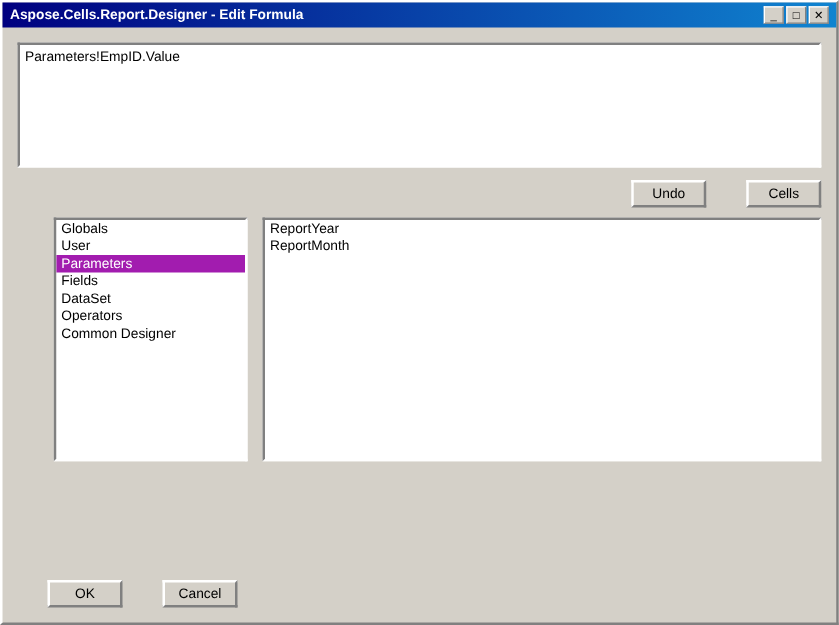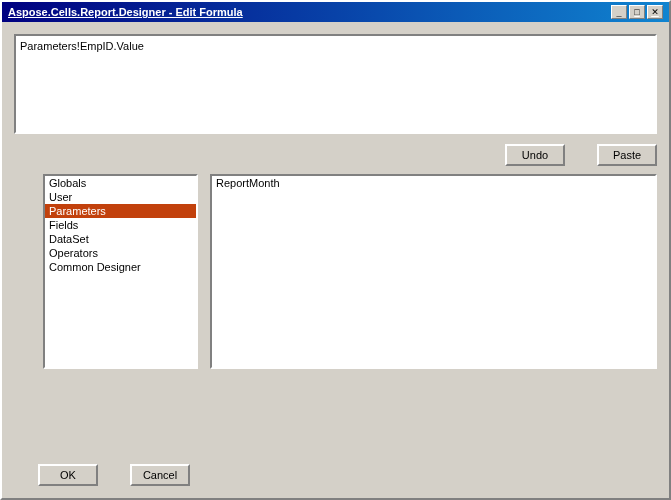--- a/index.html
+++ b/index.html
@@ -29,21 +29,20 @@
 
     .title-bar {
       background: linear-gradient(to right, #000080, #1084d0);
       color: white;
       padding: 3px 6px;
       display: flex;
       justify-content: space-between;
       align-items: center;
       height: 20px;
       user-select: none;
-      text-decoration: underline;
     }
 
     .title-bar-text {
       font-size: 11px;
       font-weight: bold;
       color: white;
     }
 
     .title-bar-controls {
       display: flex;
@@ -147,21 +146,21 @@
     }
 
     .list-item {
       padding: 1px 4px;
       cursor: pointer;
       white-space: nowrap;
       color: black;
     }
 
     .list-item.selected {
-      background: #c2410c;
+      background: #a21caf;
       color: white;
     }
 
     .bottom-btn-row {
       display: flex;
       gap: 8px;
       margin-top: 4px;
     }
   </style>
 </head>
@@ -175,34 +174,35 @@
       <div class="title-btn">□</div>
       <div class="title-btn">✕</div>
     </div>
   </div>
 
   <div class="window-content">
     <textarea class="formula-textarea" style="">Parameters!EmpID.Value</textarea>
 
     <div class="button-row">
       <button class="win-btn">Undo</button>
-      <button class="win-btn">Paste</button>
+      <button class="win-btn">Cells</button>
     </div>
 
     <div class="lists-container">
       <div class="list-box" id="left-list">
           <div class="list-item">Globals</div>
           <div class="list-item">User</div>
           <div class="list-item selected">Parameters</div>
           <div class="list-item">Fields</div>
           <div class="list-item">DataSet</div>
           <div class="list-item">Operators</div>
           <div class="list-item">Common Designer</div>
         </div>
       <div class="list-box-right" id="right-list">
+          <div class="list-item">ReportYear</div>
           <div class="list-item">ReportMonth</div>
         </div>
     </div>
 
     <div class="bottom-btn-row">
       <button class="win-btn">OK</button>
       <button class="win-btn">Cancel</button>
     </div>
   </div>
 </div>

